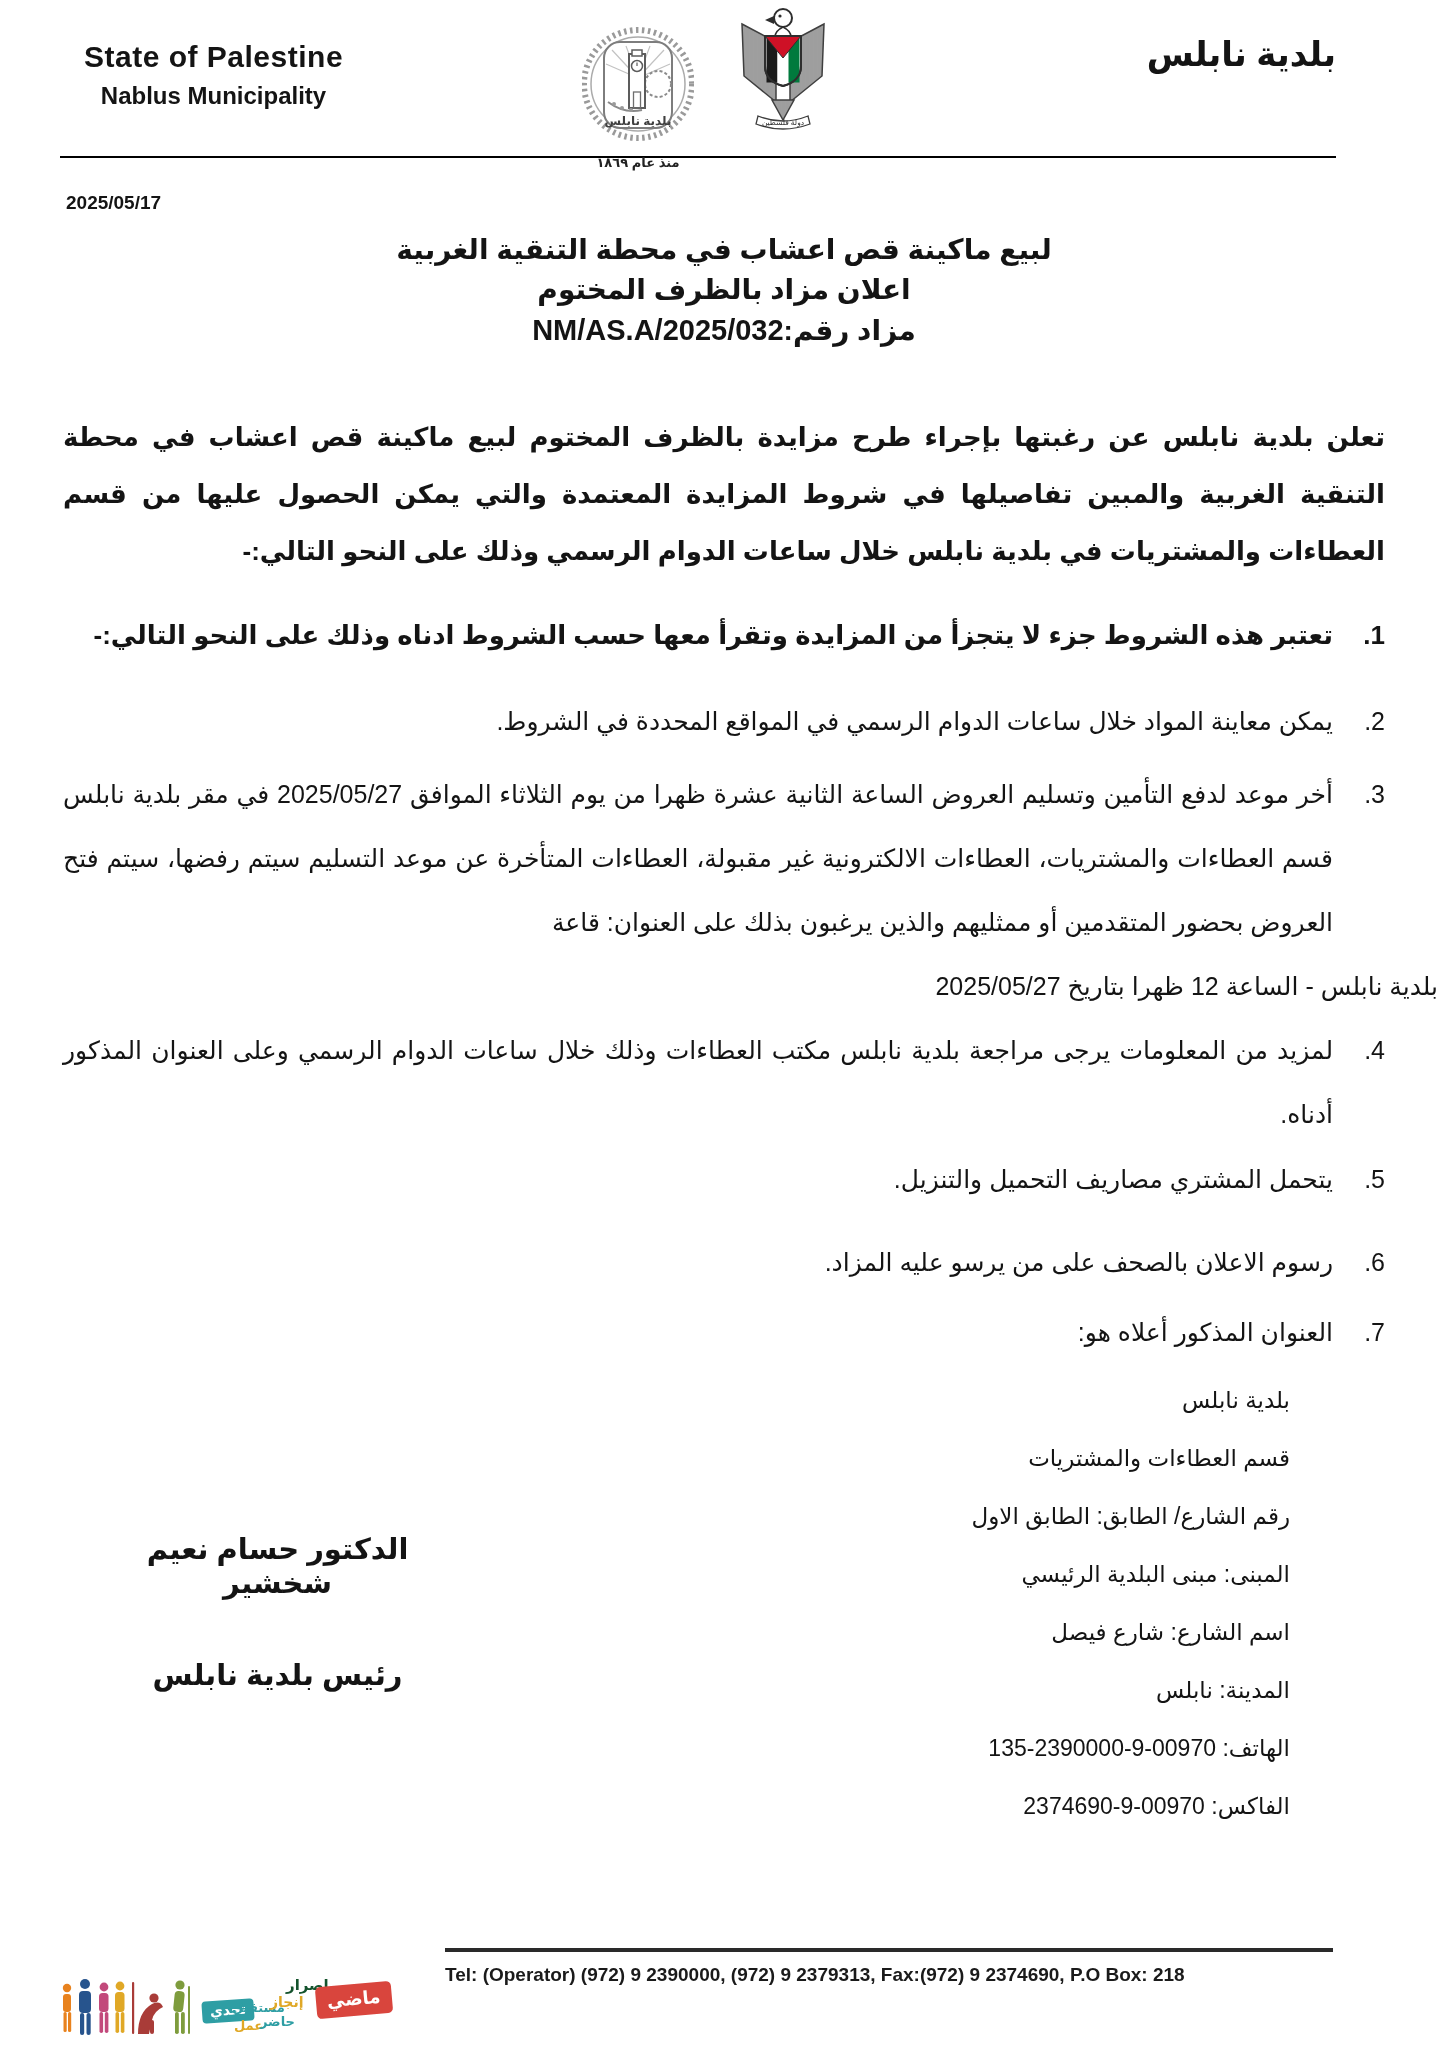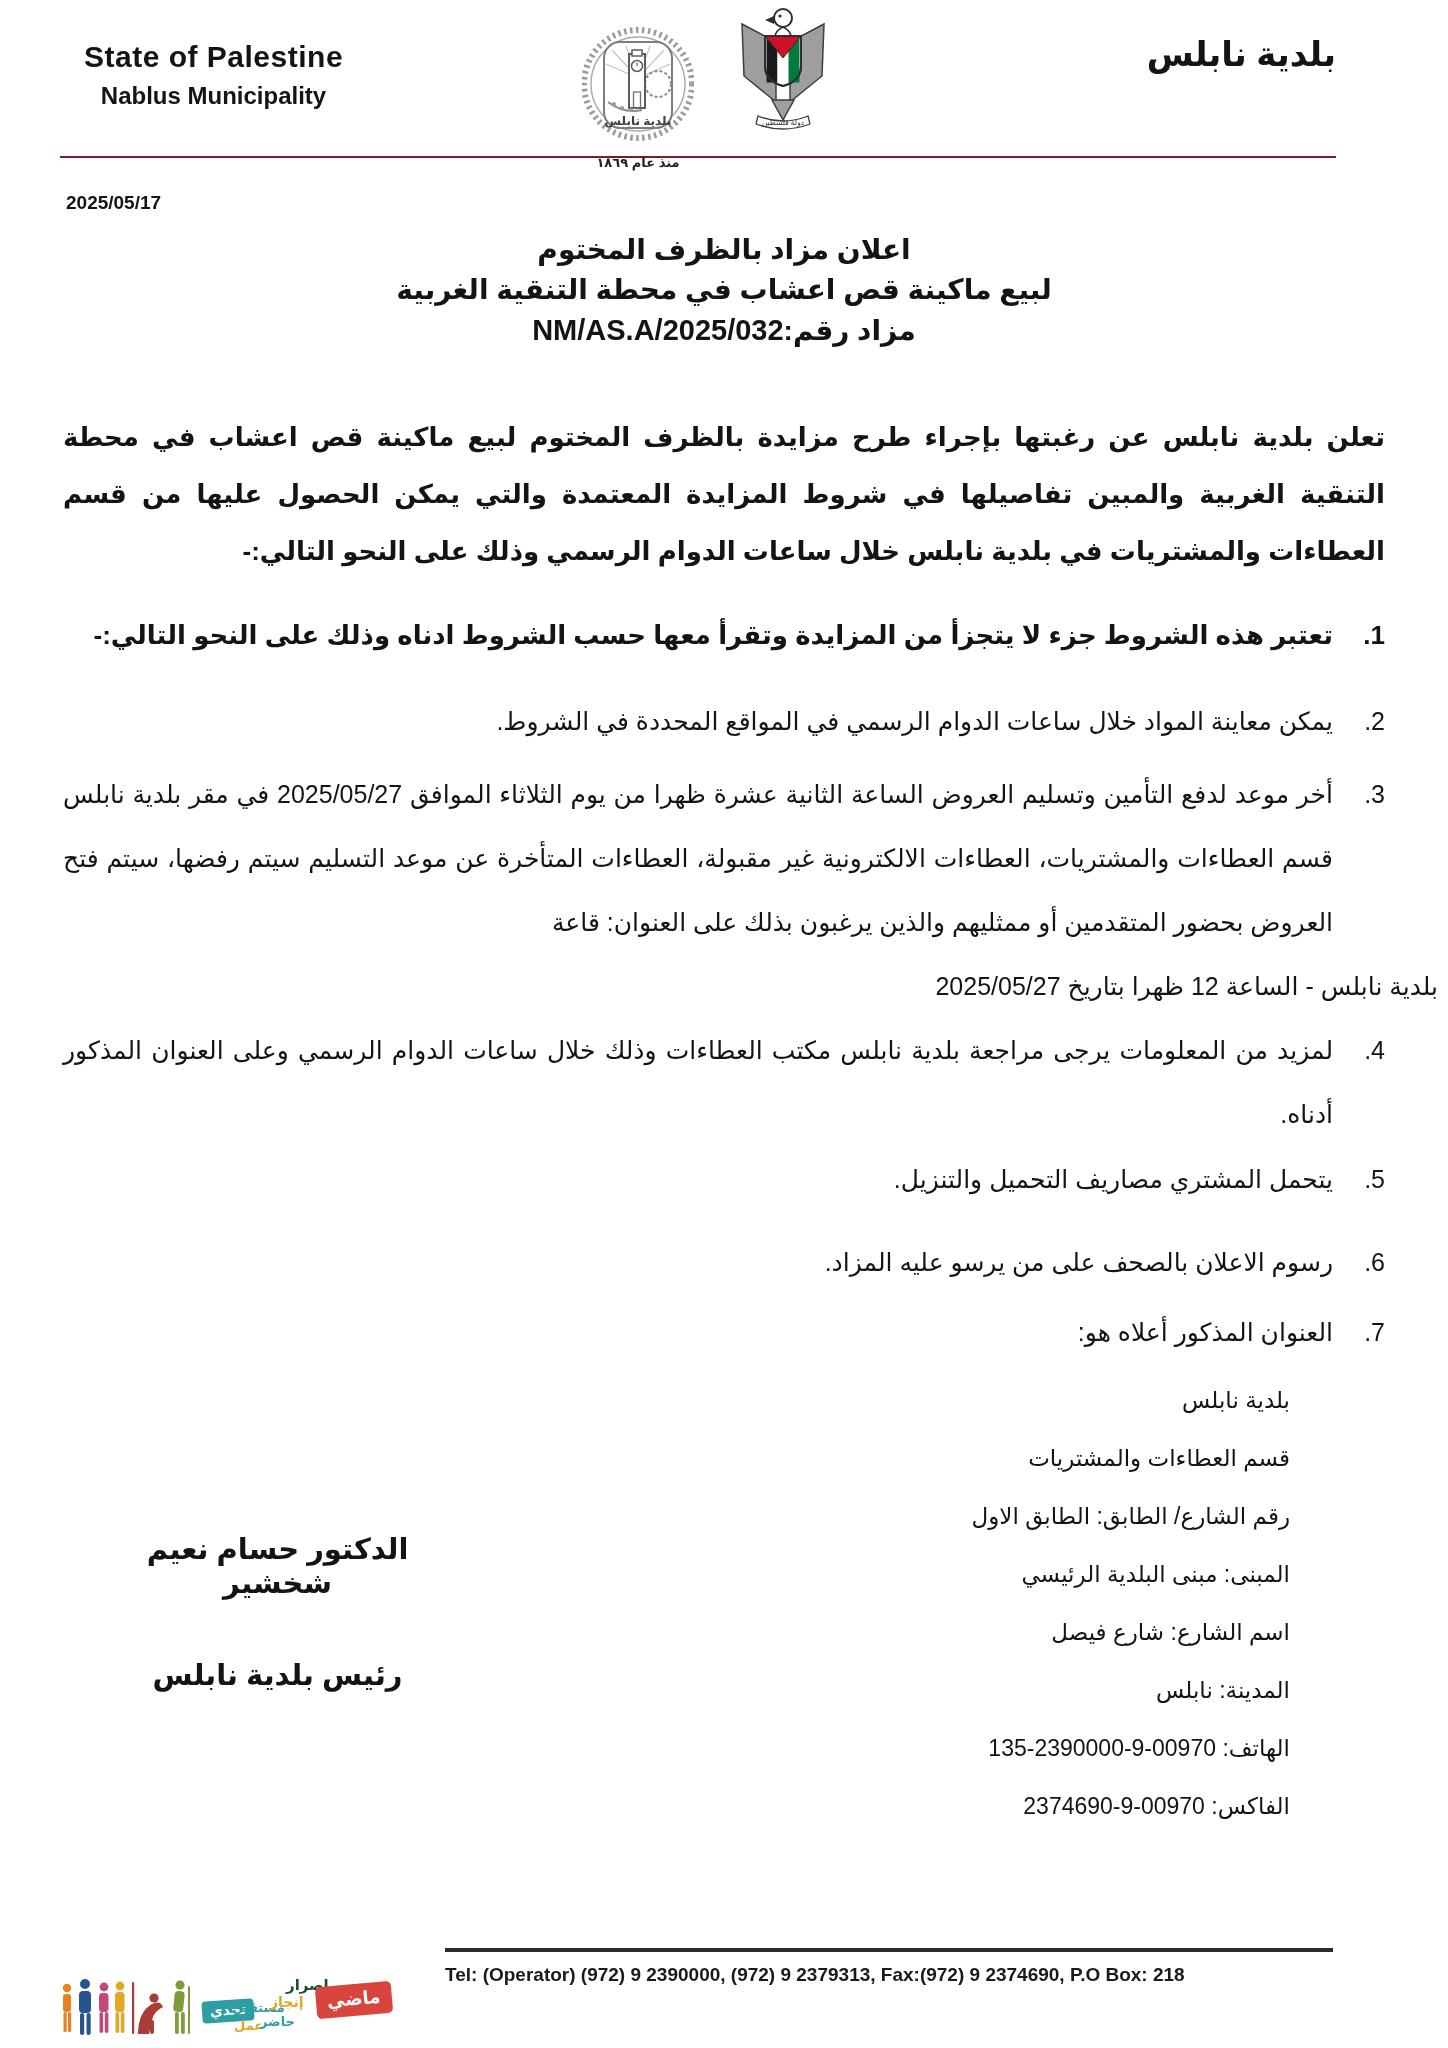--- a/index.html
+++ b/index.html
@@ -13,21 +13,21 @@
     font-family: "Liberation Sans", "DejaVu Sans", sans-serif;
     color: #141414;
     overflow: hidden;
   }
 
   
   .header {
     position: relative;
     height: 158px;
     margin: 0 112px 0 60px;
-    border-bottom: 2px solid #7f1d1d;
+    border-bottom: 2px solid #000000;
   }
   .org-en { position:absolute; left:24px; top:40px; text-align:center; font-weight:bold; }
   .org-en-1 { font-size:30px; letter-spacing:0.5px; }
   .org-en-2 { font-size:24px; margin-top:8px; }
   .org-ar { position:absolute; right:0; top:30px; text-align:center; font-weight:bold; }
   .org-ar-1 { font-size:38px; }
   .org-ar-2 { font-size:34px; margin-top:4px; }
   .seal { position:absolute; left:522px; top:26px; width:112px; text-align:center; z-index:2; }
   .seal-caption { font-size:13px; color:#222; margin-top:1px; font-weight:bold; }
   .eagle { position:absolute; left:672px; top:4px; width:102px; z-index:2; }
@@ -156,22 +156,22 @@
     </div>
 
     <div class="org-ar" dir="rtl">
       <div class="org-ar-2">بلدية نابلس</div>
     </div>
   </header>
 
   <div class="doc-date">2025/05/17</div>
 
   <div class="title-block">
+    <div class="title-line">لبيع ماكينة قص اعشاب في محطة التنقية الغربية</div>
     <div class="title-line">اعلان مزاد بالظرف المختوم</div>
-    <div class="title-line">لبيع ماكينة قص اعشاب في محطة التنقية الغربية</div>
     <div class="title-line"><span>مزاد رقم:</span><span class="auction-no">NM/AS.A/2025/032</span></div>
   </div>
 
   <p class="intro">تعلن بلدية نابلس عن رغبتها بإجراء طرح مزايدة بالظرف المختوم لبيع ماكينة قص اعشاب في محطة التنقية الغربية والمبين تفاصيلها في شروط المزايدة المعتمدة والتي يمكن الحصول عليها من قسم العطاءات والمشتريات في بلدية نابلس خلال ساعات الدوام الرسمي وذلك على النحو التالي:-</p>
 
   <div class="terms">
     <div class="term bold t-m1">
       <span class="num">1.</span>
       <div class="ttext">تعتبر هذه الشروط جزء لا يتجزأ من المزايدة وتقرأ معها حسب الشروط ادناه وذلك على النحو التالي:-</div>
     </div>

